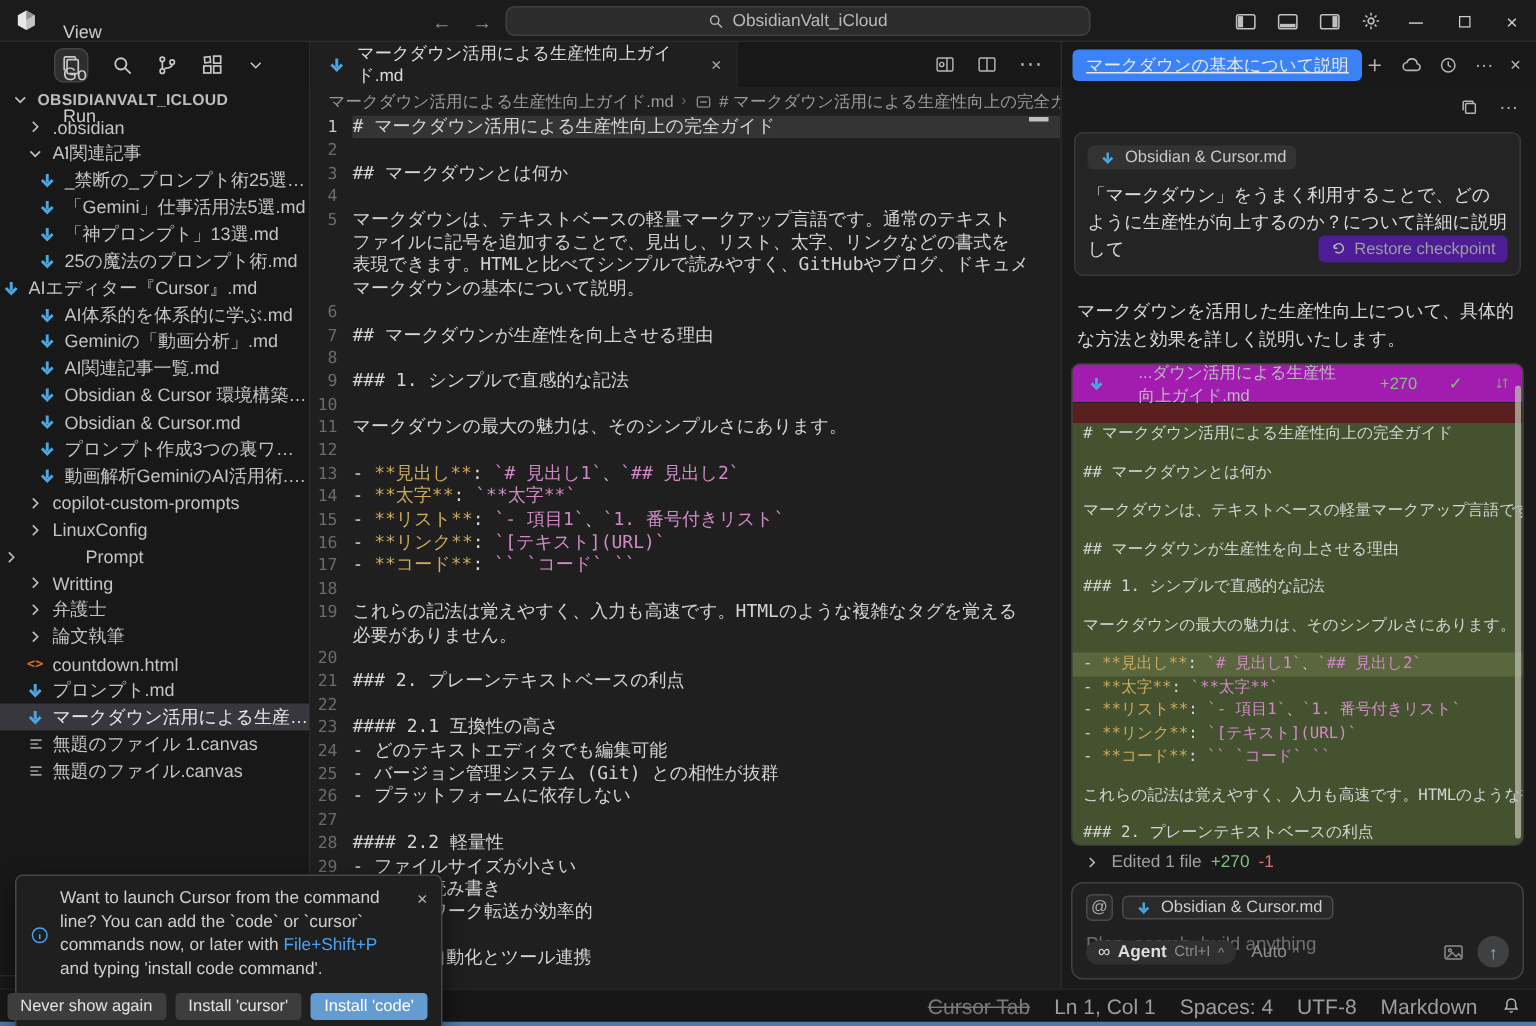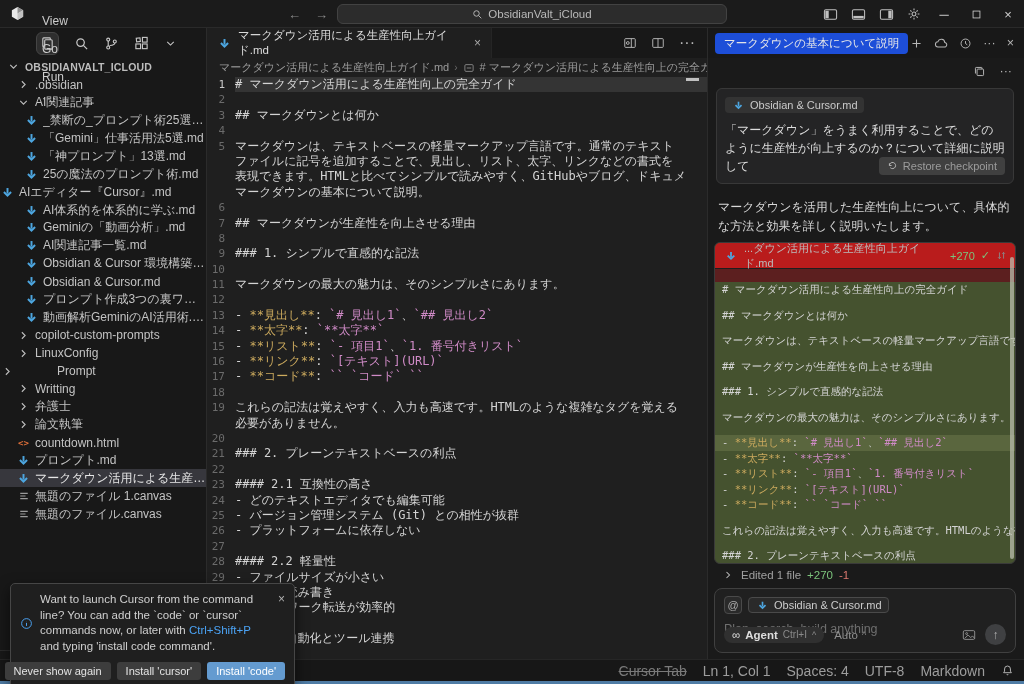--- a/index.html
+++ b/index.html
@@ -63,34 +63,34 @@
   .tk-p{color:#d4d4d4;}
   .tk-b{color:#cdab5e;}
   .tk-c{color:#d08bc7;}
   .minimap-dash{position:absolute;top:50px;right:8px;width:13px;height:3px;background:#d9d9d9;opacity:.85;}
 
   
   .panel{position:absolute;left:707px;right:0;top:28px;bottom:25px;background:#1a1a1a;
          border-left:1px solid #2b2b2b;overflow:hidden;font-size:12.5px;}
   .panel-tabbar{height:30px;background:#181818;display:flex;align-items:center;}
   .panel-tab{margin-left:7px;height:21px;display:inline-flex;align-items:center;padding:0 9px;
-             background:#1d4ed8;border-radius:4px;font-size:11.5px;color:#e8e8e8;white-space:nowrap;}
+             background:#3b82f6;border-radius:4px;font-size:11.5px;color:#e8e8e8;white-space:nowrap;text-decoration:underline;}
   .panel-tab-icons{margin-left:auto;display:flex;align-items:center;gap:11px;padding-right:10px;color:#b0b0b0;}
   .chat-actions{position:absolute;top:36px;right:12px;display:flex;gap:14px;color:#9a9a9a;}
   .usercard{position:absolute;top:60px;left:8px;right:10px;height:96px;background:#242425;
             border:1px solid #383838;border-radius:6px;padding:8px;}
   .chip{display:inline-flex;align-items:center;gap:4px;background:#333333;border-radius:4px;
         padding:2px 6px;font-size:11px;color:#c9c9c9;}
   .usermsg{margin-top:7px;font-size:12px;line-height:18px;color:#dddddd;}
   .restore-btn{position:absolute;right:8px;bottom:8px;display:inline-flex;align-items:flex-start;gap:5px;
-               background:#404040;border-radius:4px;padding:3px 8px;font-size:11px;color:#9c9c9c;}
+               background:#4c1d95;border-radius:4px;padding:3px 8px;font-size:11px;color:#9c9c9c;}
   .ai-text{position:absolute;top:170px;left:10px;right:12px;font-size:12px;line-height:19px;color:#d8d8d8;}
   .diffcard{position:absolute;top:214px;left:6px;right:8px;height:322px;border:1px solid #3a3a3a;
             border-radius:6px;overflow:hidden;background:#45522f;}
-  .diffhead{height:26px;background:#b91c1c;display:flex;align-items:center;gap:6px;padding:0 8px;
+  .diffhead{height:26px;background:#a21caf;display:flex;align-items:center;gap:21px;padding:0 8px;
             font-size:11px;color:#bbbbbb;border-bottom:1px solid #1e1e1e;}
   .diff-added{color:#7cc47c;}
   .diff-check{color:#7cc47c;font-size:11px;}
   .diffhead .swap{margin-left:auto;color:#8a8a8a;}
   .diffbody{position:relative;font-family:"DejaVu Sans Mono",monospace;}
   .drow{padding:0 7px;}
   .drow.txt{height:15.5px;line-height:15.5px;font-size:10.5px;white-space:pre;overflow:hidden;color:#e4e4d8;}
   .drow.blank{height:10px;}
   .drow.del{height:13px;background:#5c1f1f;padding:0;}
   .drow.dhl{background:#5a663e;}
@@ -715,21 +715,21 @@
   </div>
 
   <div class="toast">
     <div class="toast-top">
       <span class="toast-info ico">
         <svg viewBox="0 0 16 16" width="13" height="13" fill="none" stroke="currentColor" stroke-width="1.2">
             <circle cx="8" cy="8" r="6"></circle>
             <path d="M8 7.2V11M8 5v.2"></path>
           </svg>
       </span>
-      <span class="toast-text"><span>Want to launch Cursor from the command line? You can add the `code` or `cursor` commands now, or later with </span><span class="toast-link">Ctrl+Shift+P</span><span> and typing 'install code command'.</span></span>
+      <span class="toast-text"><span>Want to launch Cursor from the command line? You can add the `code` or `cursor` commands now, or later with </span><span class="toast-link">File+Shift+P</span><span> and typing 'install code command'.</span></span>
       <span class="toast-close">×</span>
     </div>
     <div class="toast-btns">
       <span class="tbtn">Never show again</span>
       <span class="tbtn">Install 'cursor'</span>
       <span class="tbtn primary">Install 'code'</span>
     </div>
   </div>
 
   <div class="statusbar">

